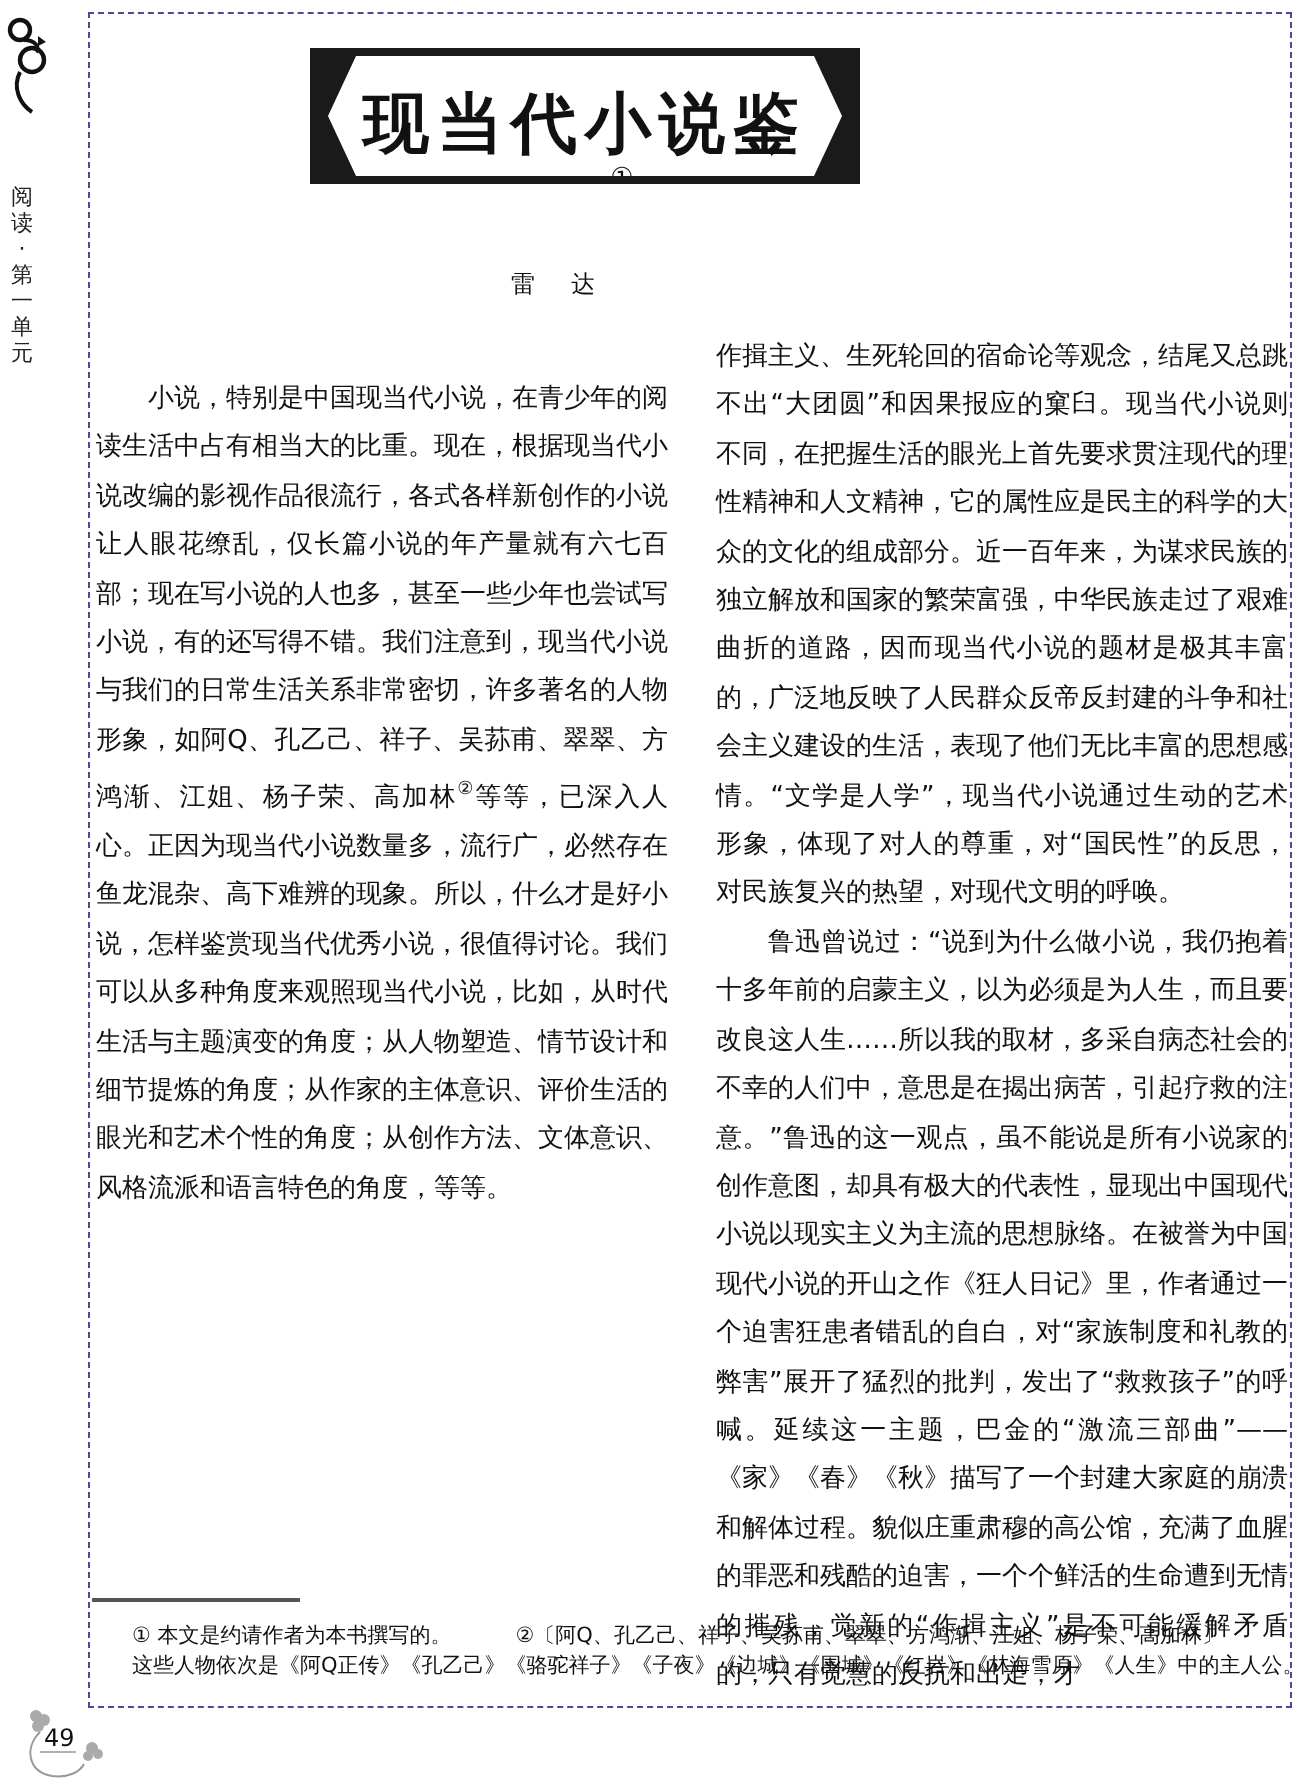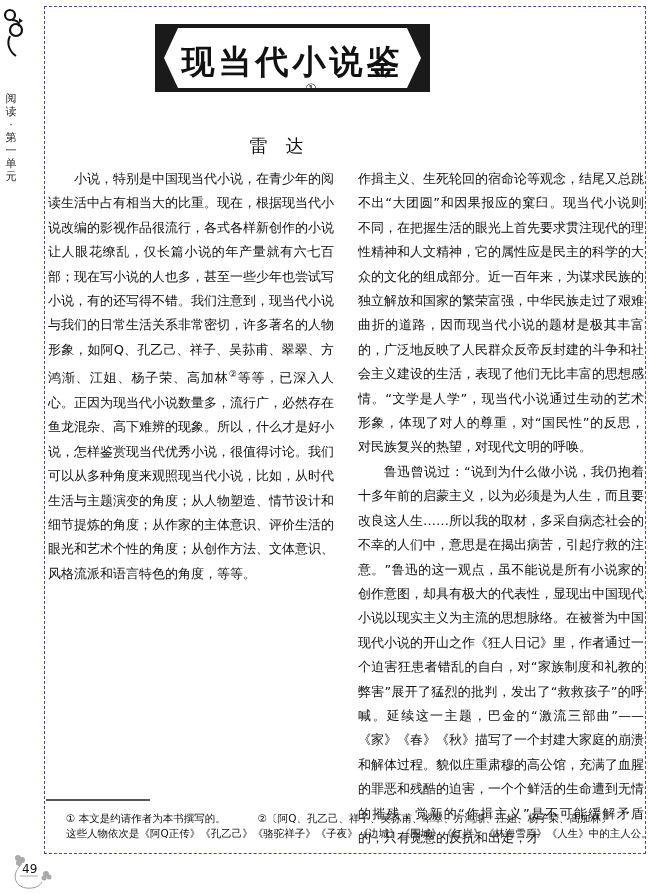--- a/index.html
+++ b/index.html
@@ -13,24 +13,24 @@
            border-left:1px dashed #4a4a9a; border-top:1px dashed #4a4a9a;
            border-right:1px dashed #4a4a9a; border-bottom:1px dashed #4a4a9a; }
   .title-banner { position:absolute; left:155px; top:24px; width:275px; height:68px;
                   background:#1a1a1a; }
   .title-inner { position:absolute; left:9px; top:4px; right:9px; bottom:4px; background:#fff;
                  clip-path:polygon(14px 0, calc(100% - 14px) 0, 100% 50%, calc(100% - 14px) 100%, 14px 100%, 0 50%); }
   .title-text { position:absolute; left:0; right:0; top:12px; text-align:center;
                 font-family:"DejaVu Serif",serif; font-weight:bold; font-size:33px; letter-spacing:4px; color:#111; }
   .title-text sup { font-size:13px; font-weight:normal; letter-spacing:0; vertical-align:top; position:relative; top:-4px; }
   .author { position:absolute; left:0; width:571px; top:134px; text-align:center;
-            font-family:"DejaVu Serif",serif; font-size:18px; letter-spacing:18px; }
+            font-family:"DejaVu Serif",serif; font-size:12px; letter-spacing:18px; }
   .col { position:absolute; top:167px; width:286px; font-size:13px; line-height:24.4px;
          text-align:justify; }
-  .col-left { left:48px; }
+  .col-left { left:48px;margin-top:21px; }
   .col-right { left:358px; }
   .col p { margin:0; }
   .indent { text-indent:2em; }
   .fn-sep { position:absolute; left:46px; top:799px; width:104px; height:2px; background:#555; }
   .footnotes { position:absolute; left:66px; top:811px; width:578px; font-size:10.5px; line-height:15px; }
   .footnotes div { white-space:nowrap; }
   .fn-gap { display:inline-block; width:32px; }
   .page-num { position:absolute; left:22px; top:862px; font-size:12px; }
   .page-ornament { position:absolute; left:8px; top:852px; width:44px; height:40px; }
 </style>

